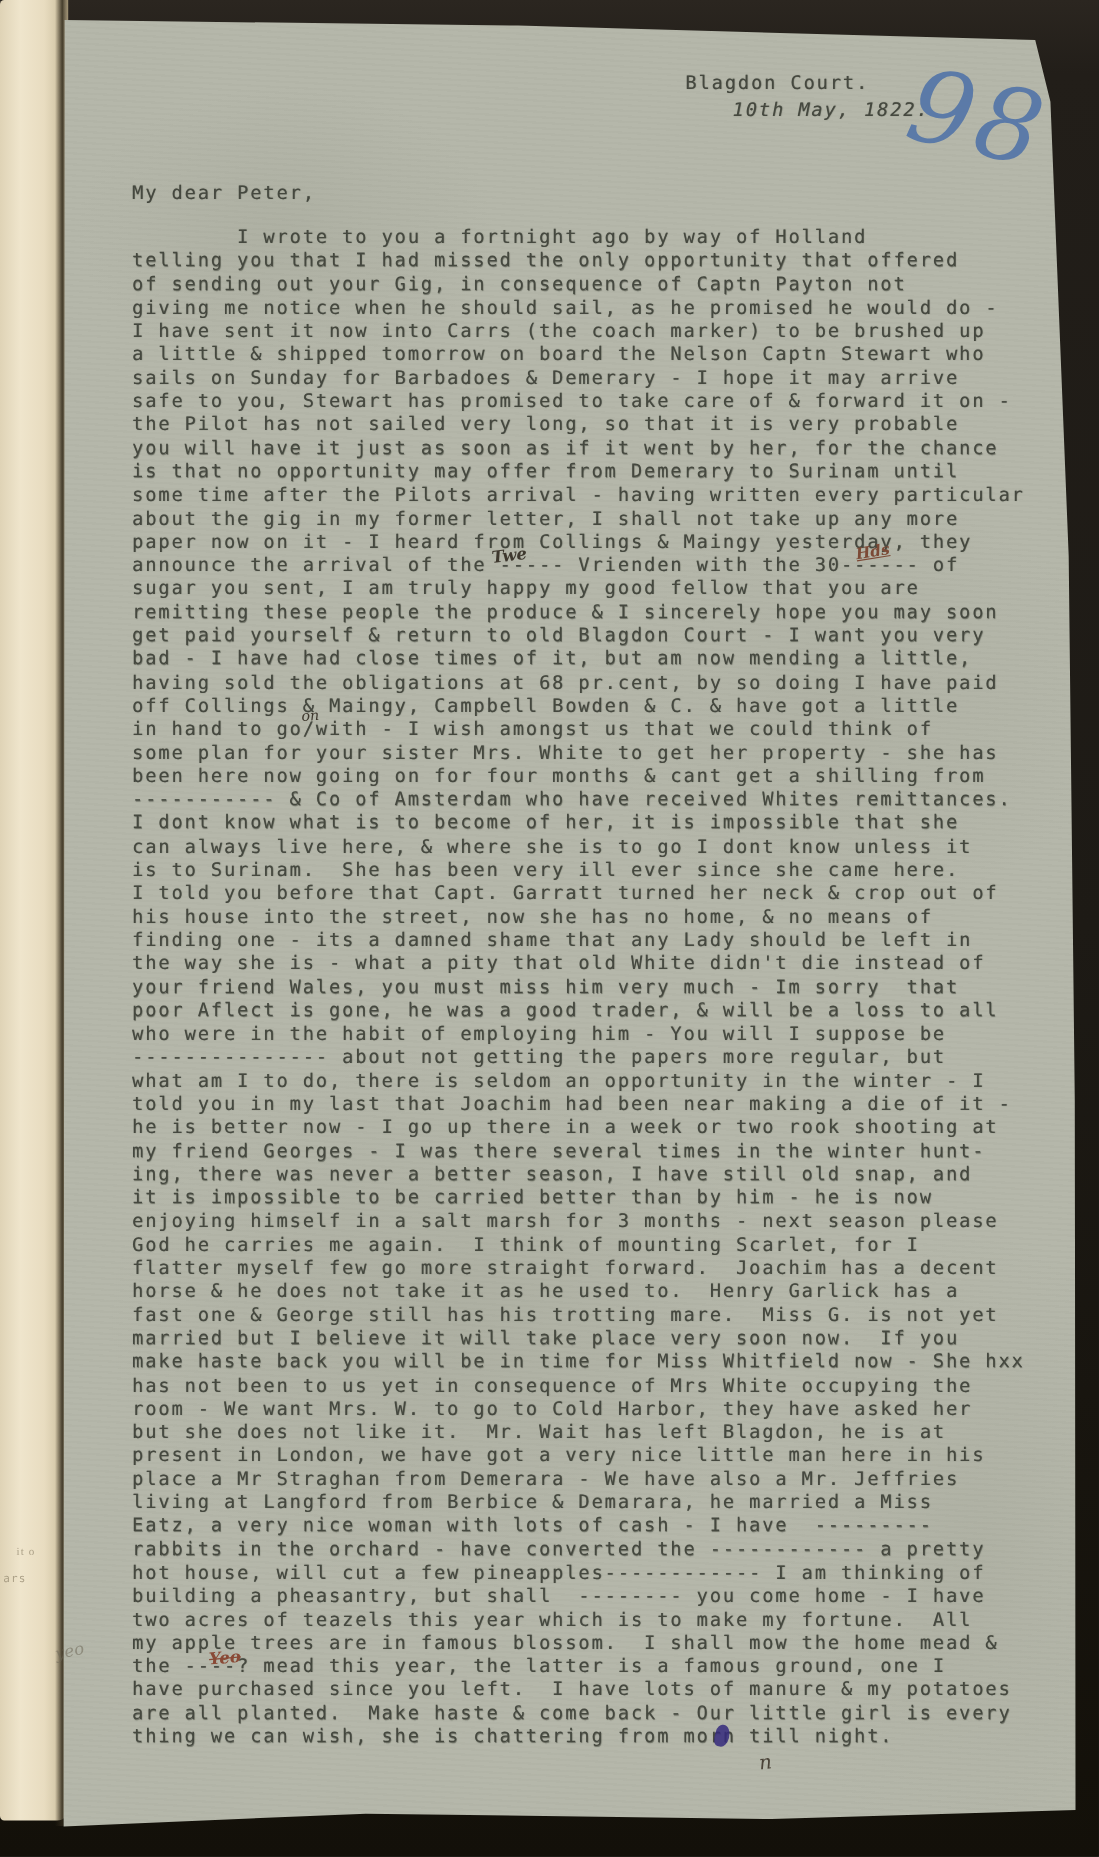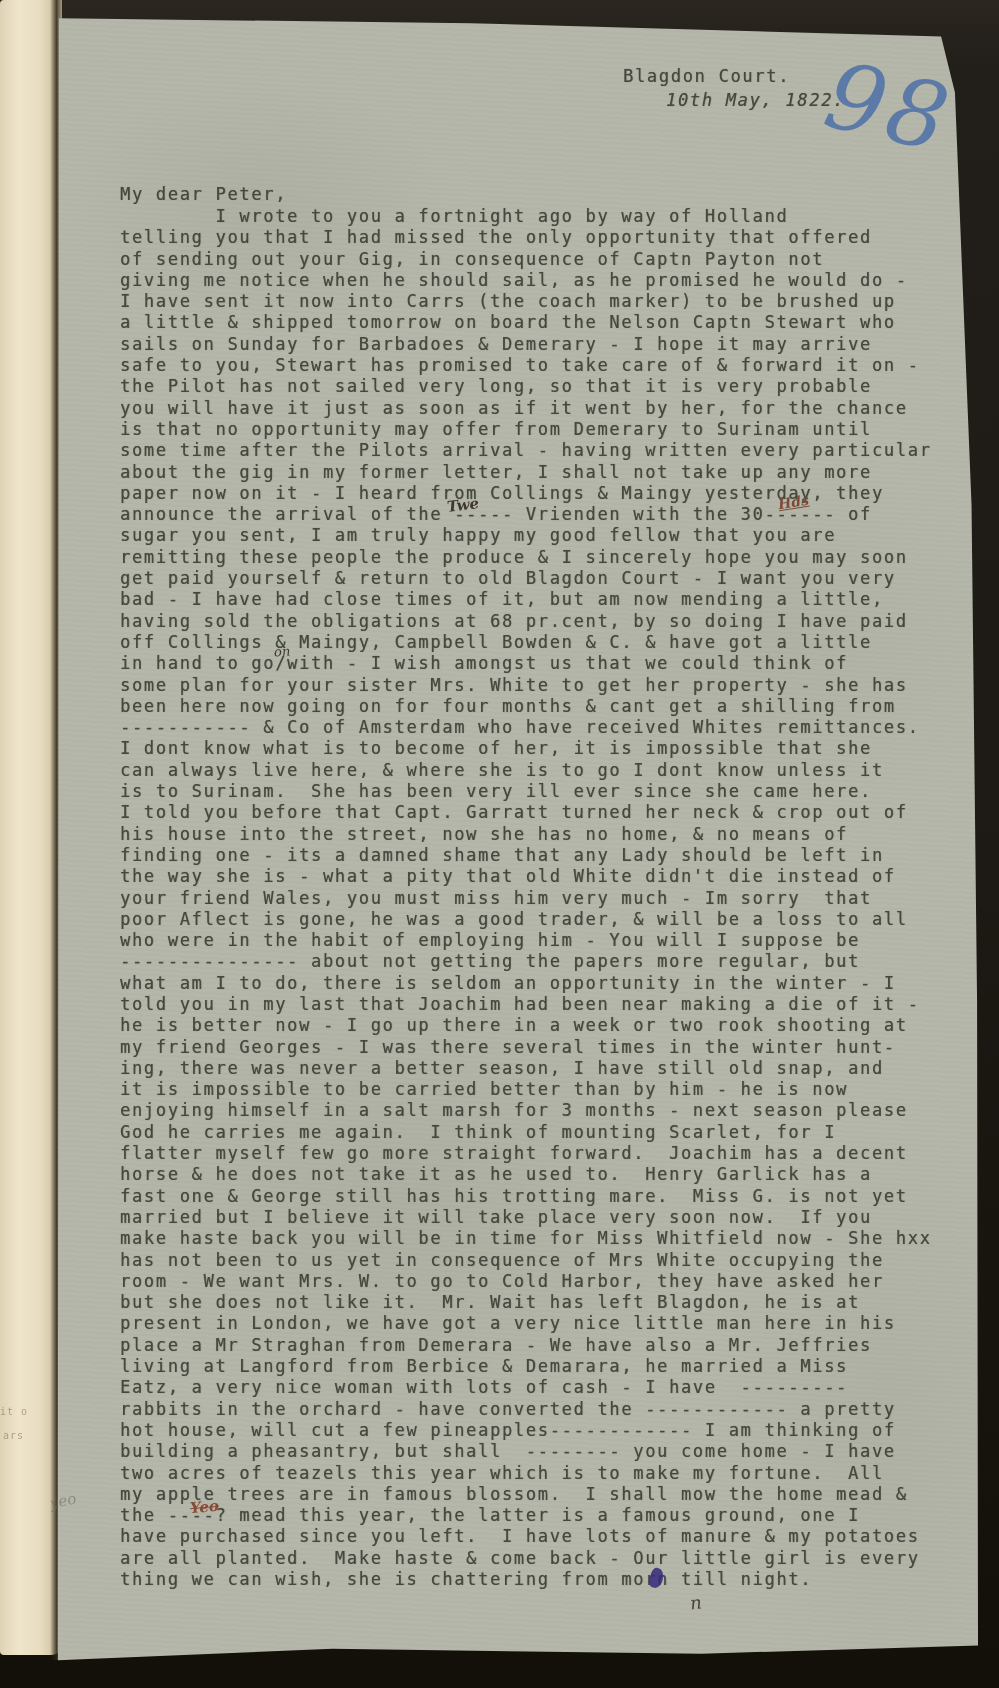--- a/index.html
+++ b/index.html
@@ -14,21 +14,21 @@
   .edge-strip{
     position:absolute; left:0; top:0; width:62px; height:1655px;
     background:linear-gradient(90deg,#dfd3b6 0%, #efe5cc 30%, #ead фа 0%, #e8dcc0 65%, #cfc2a2 90%, #a2947699 100%);
     background:linear-gradient(90deg,#dfd3b6 0%, #efe5cc 30%, #e8dcc0 65%, #cfc2a2 90%, #a29476 100%);
     border-radius:4px 0 10px 4px;
   }
   .ghost{
     position:absolute; font:10px/14px "DejaVu Sans Mono", monospace;
     color:#9c9178; opacity:.8; letter-spacing:1px;
   }
-  .ghost.g1{ left:0; top:1405px; }
+  .ghost.g1{ left:15px; top:1405px;font-family:Liberation Serif, serif; }
   .ghost.g2{ left:3px; top:1429px; }
 
   
   .seam{
     position:absolute; left:50px; top:0; width:12px; height:1660px;
     background:linear-gradient(90deg, rgba(50,44,30,0) 0%, rgba(45,38,24,.85) 55%, rgba(50,44,30,0) 100%);
   }
 
   
   .page{
@@ -48,21 +48,21 @@
     position:absolute;
     font-family:"DejaVu Sans Mono", monospace;
     font-size:17px; line-height:21.3px; letter-spacing:1.7px;
     color:#45483f;
     text-shadow:0.4px 0.3px 0.8px rgba(58,61,52,.6);
     white-space:pre;
   }
 
   .heading-address{ left:567px; top:56px; }
   .heading-date{ left:610px; top:80px;font-style:italic; }
-  .salutation{ left:64px; top:156px;margin-top:18px; }
+  .salutation{ left:64px; top:156px; }
   .letter-body{ left:64px; top:196px; }
   .signature-name{ left:754px; top:1676px;font-family:Liberation Mono, monospace; }
 
   .page-number{
     position:absolute; left:770px; top:52px;
     font-family:"DejaVu Serif", serif; font-style:italic;
     font-size:92px; line-height:1; color:#4c70a8; opacity:.85;
     transform:rotate(13deg); letter-spacing:4px;
   }
 

